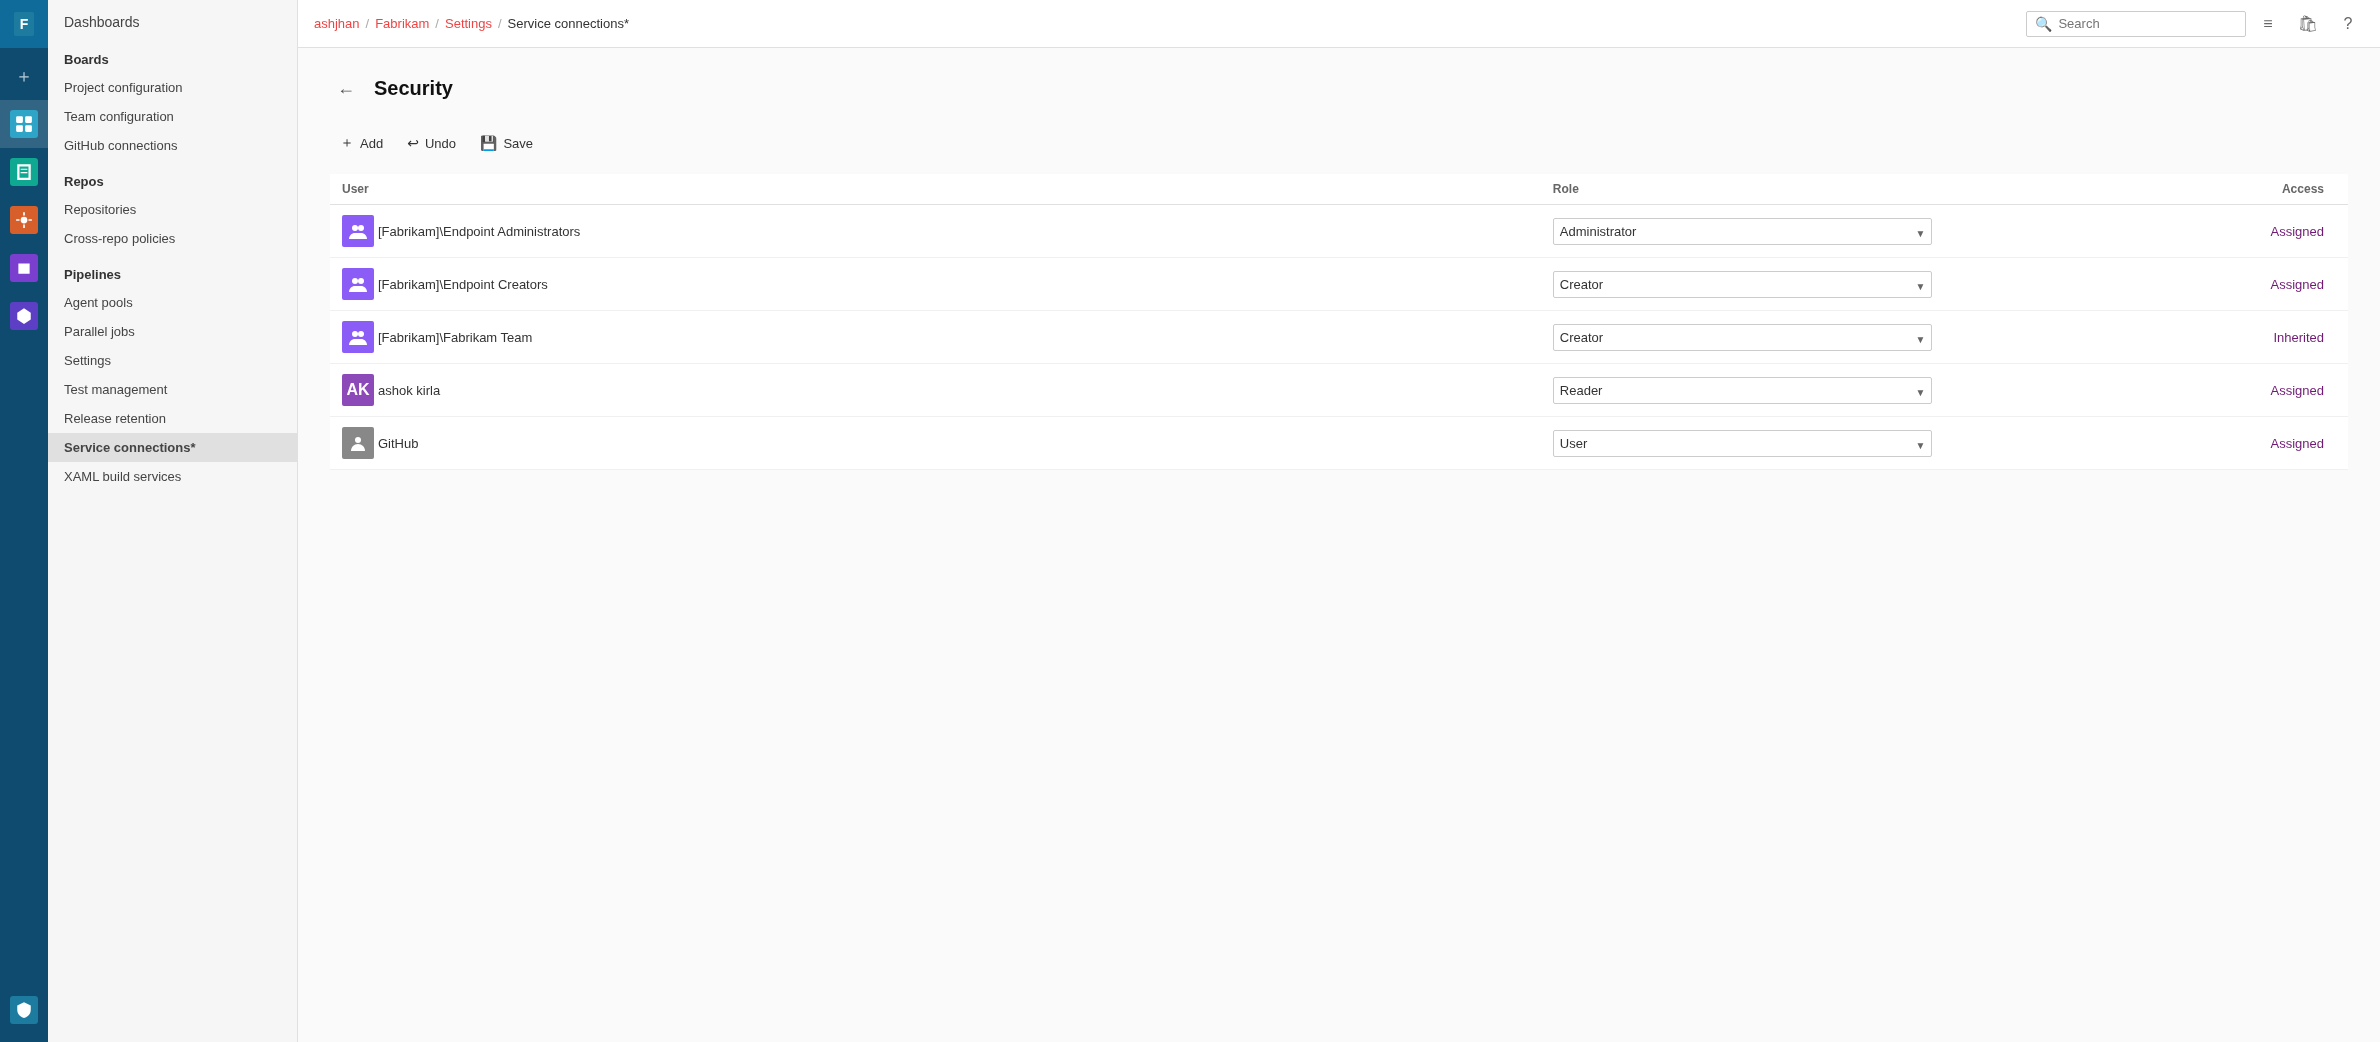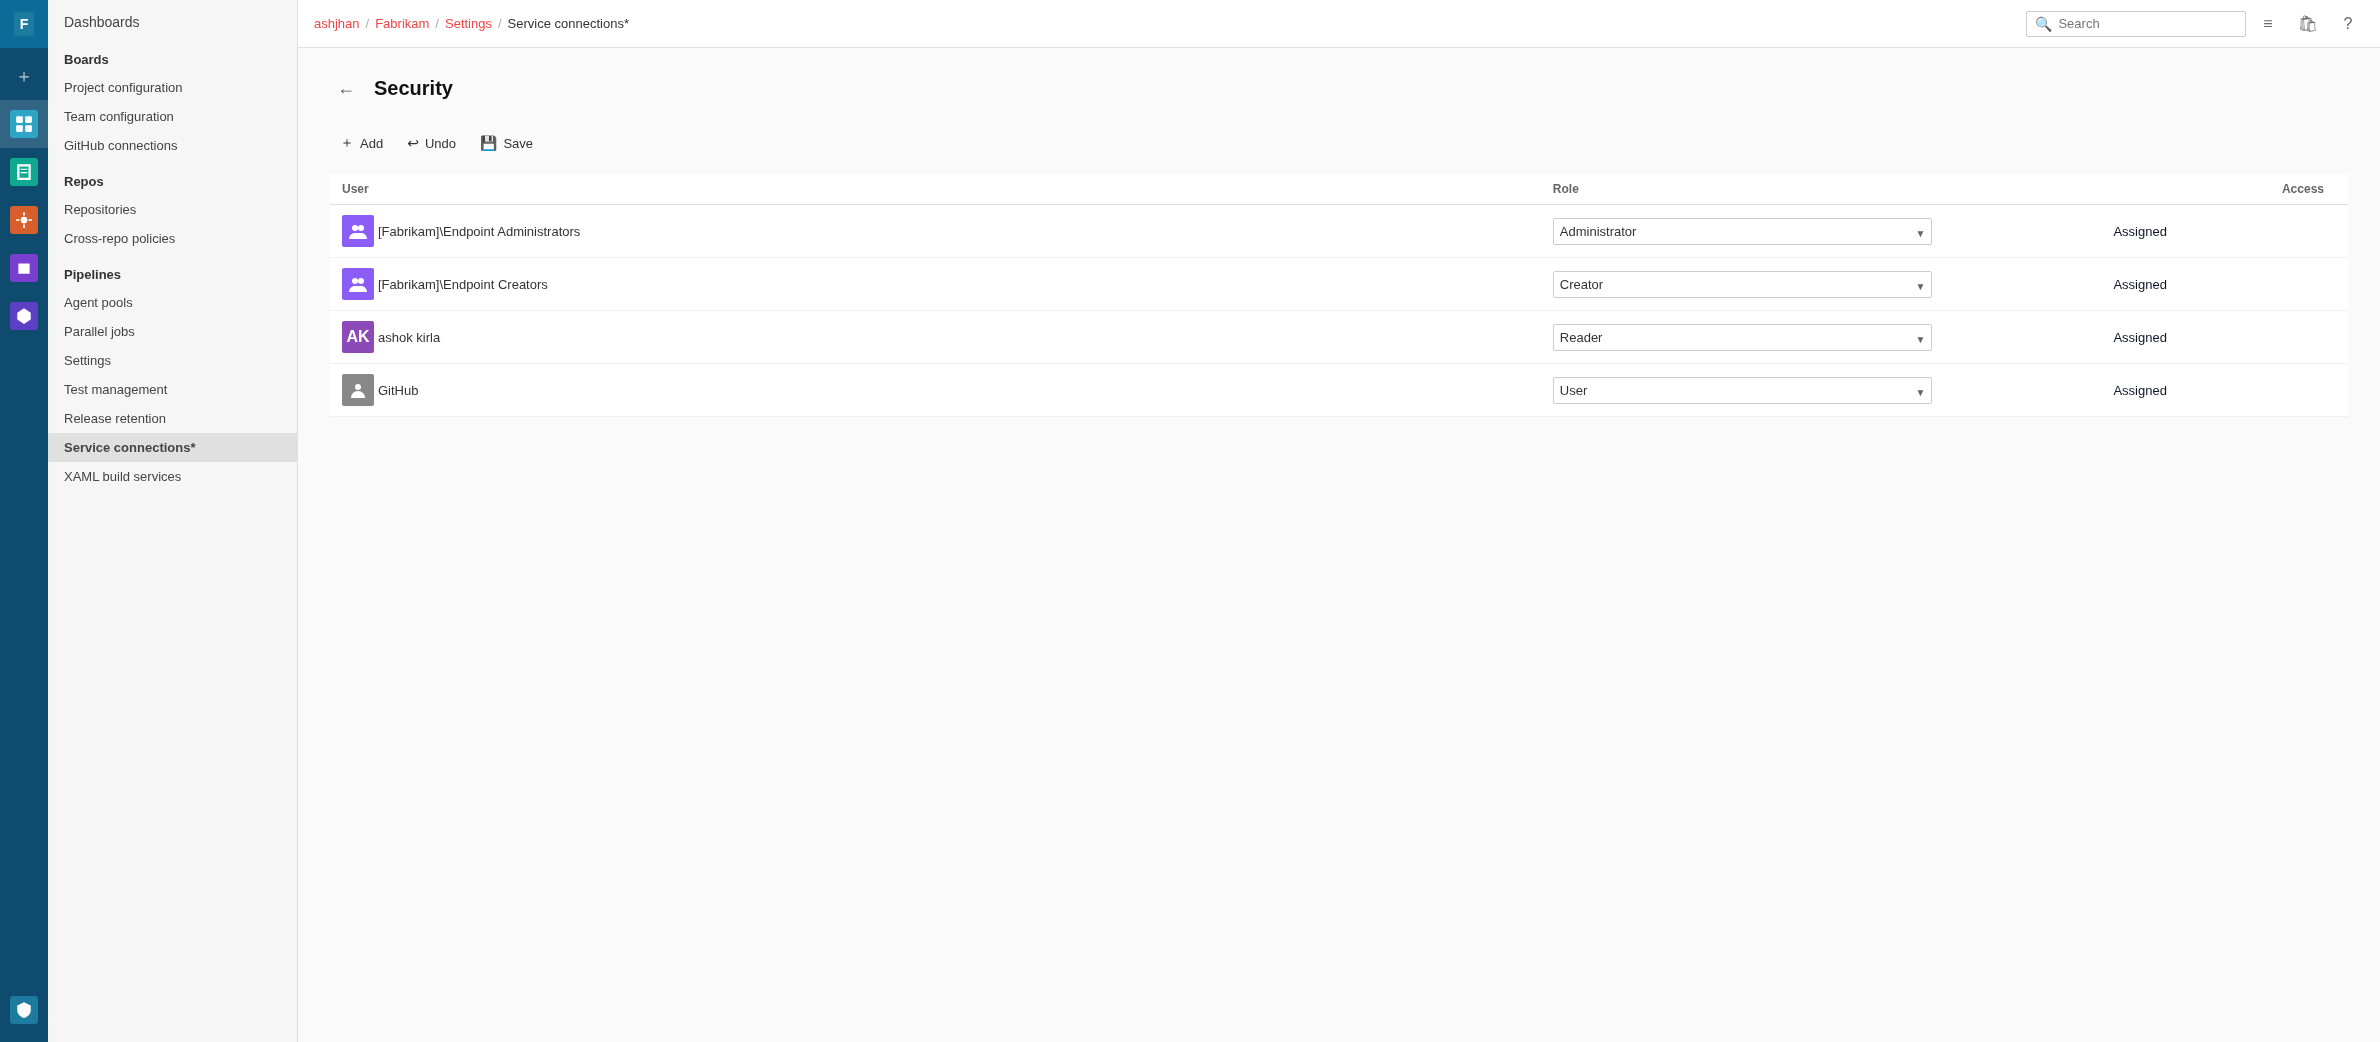--- a/index.html
+++ b/index.html
@@ -190,24 +190,24 @@
     .security-table th.col-user { width: 60%; }
     .security-table th.col-role { width: 20%; }
     .security-table th.col-access { width: 20%; text-align: right; padding-right: 24px; }
 
     .security-table td {
       padding: 10px 12px;
       border-bottom: 1px solid #f0f0f0;
       vertical-align: middle;
     }
     .security-table td.col-access {
-      text-align: center;
+      text-align: right;
       padding-right: 24px;
       font-size: 13px;
-      color: #0f172a;
+      color: #701a75;
     }
 
     .user-cell {
       display: flex;
       align-items: center;
       gap: 4px;
     }
     .user-avatar {
       width: 32px; height: 32px;
       border-radius: 2px;
@@ -412,20 +412,41 @@
       <div class="role-select">
         <span>Creator</span>
         <span class="chevron">▼</span>
       </div>
     </td>
     <td class="col-access">Assigned</td>
   </tr>
           <tr>
     <td>
       <div class="user-cell">
+        <div class="user-avatar" style="background:#8b5cf6;">
+                  <svg width="20" height="20" viewBox="0 0 20 20" fill="white" xmlns="http://www.w3.org/2000/svg">
+                    <circle cx="7" cy="7" r="3"></circle>
+                    <circle cx="13" cy="7" r="3"></circle>
+                    <path d="M1 18c0-3.3 2.7-6 6-6h6c3.3 0 6 2.7 6 6"></path>
+                  </svg>
+                </div>
+        <span class="user-name">[Fabrikam]\Fabrikam Team</span>
+      </div>
+    </td>
+    <td>
+      <div class="role-select">
+        <span>Creator</span>
+        <span class="chevron">▼</span>
+      </div>
+    </td>
+    <td class="col-access">Inherited</td>
+  </tr>
+          <tr>
+    <td>
+      <div class="user-cell">
         <div class="user-avatar" style="background:#8b4ab8; font-size:16px; color:white; font-weight:600;">AK</div>
         <span class="user-name">ashok kirla</span>
       </div>
     </td>
     <td>
       <div class="role-select">
         <span>Reader</span>
         <span class="chevron">▼</span>
       </div>
     </td>

